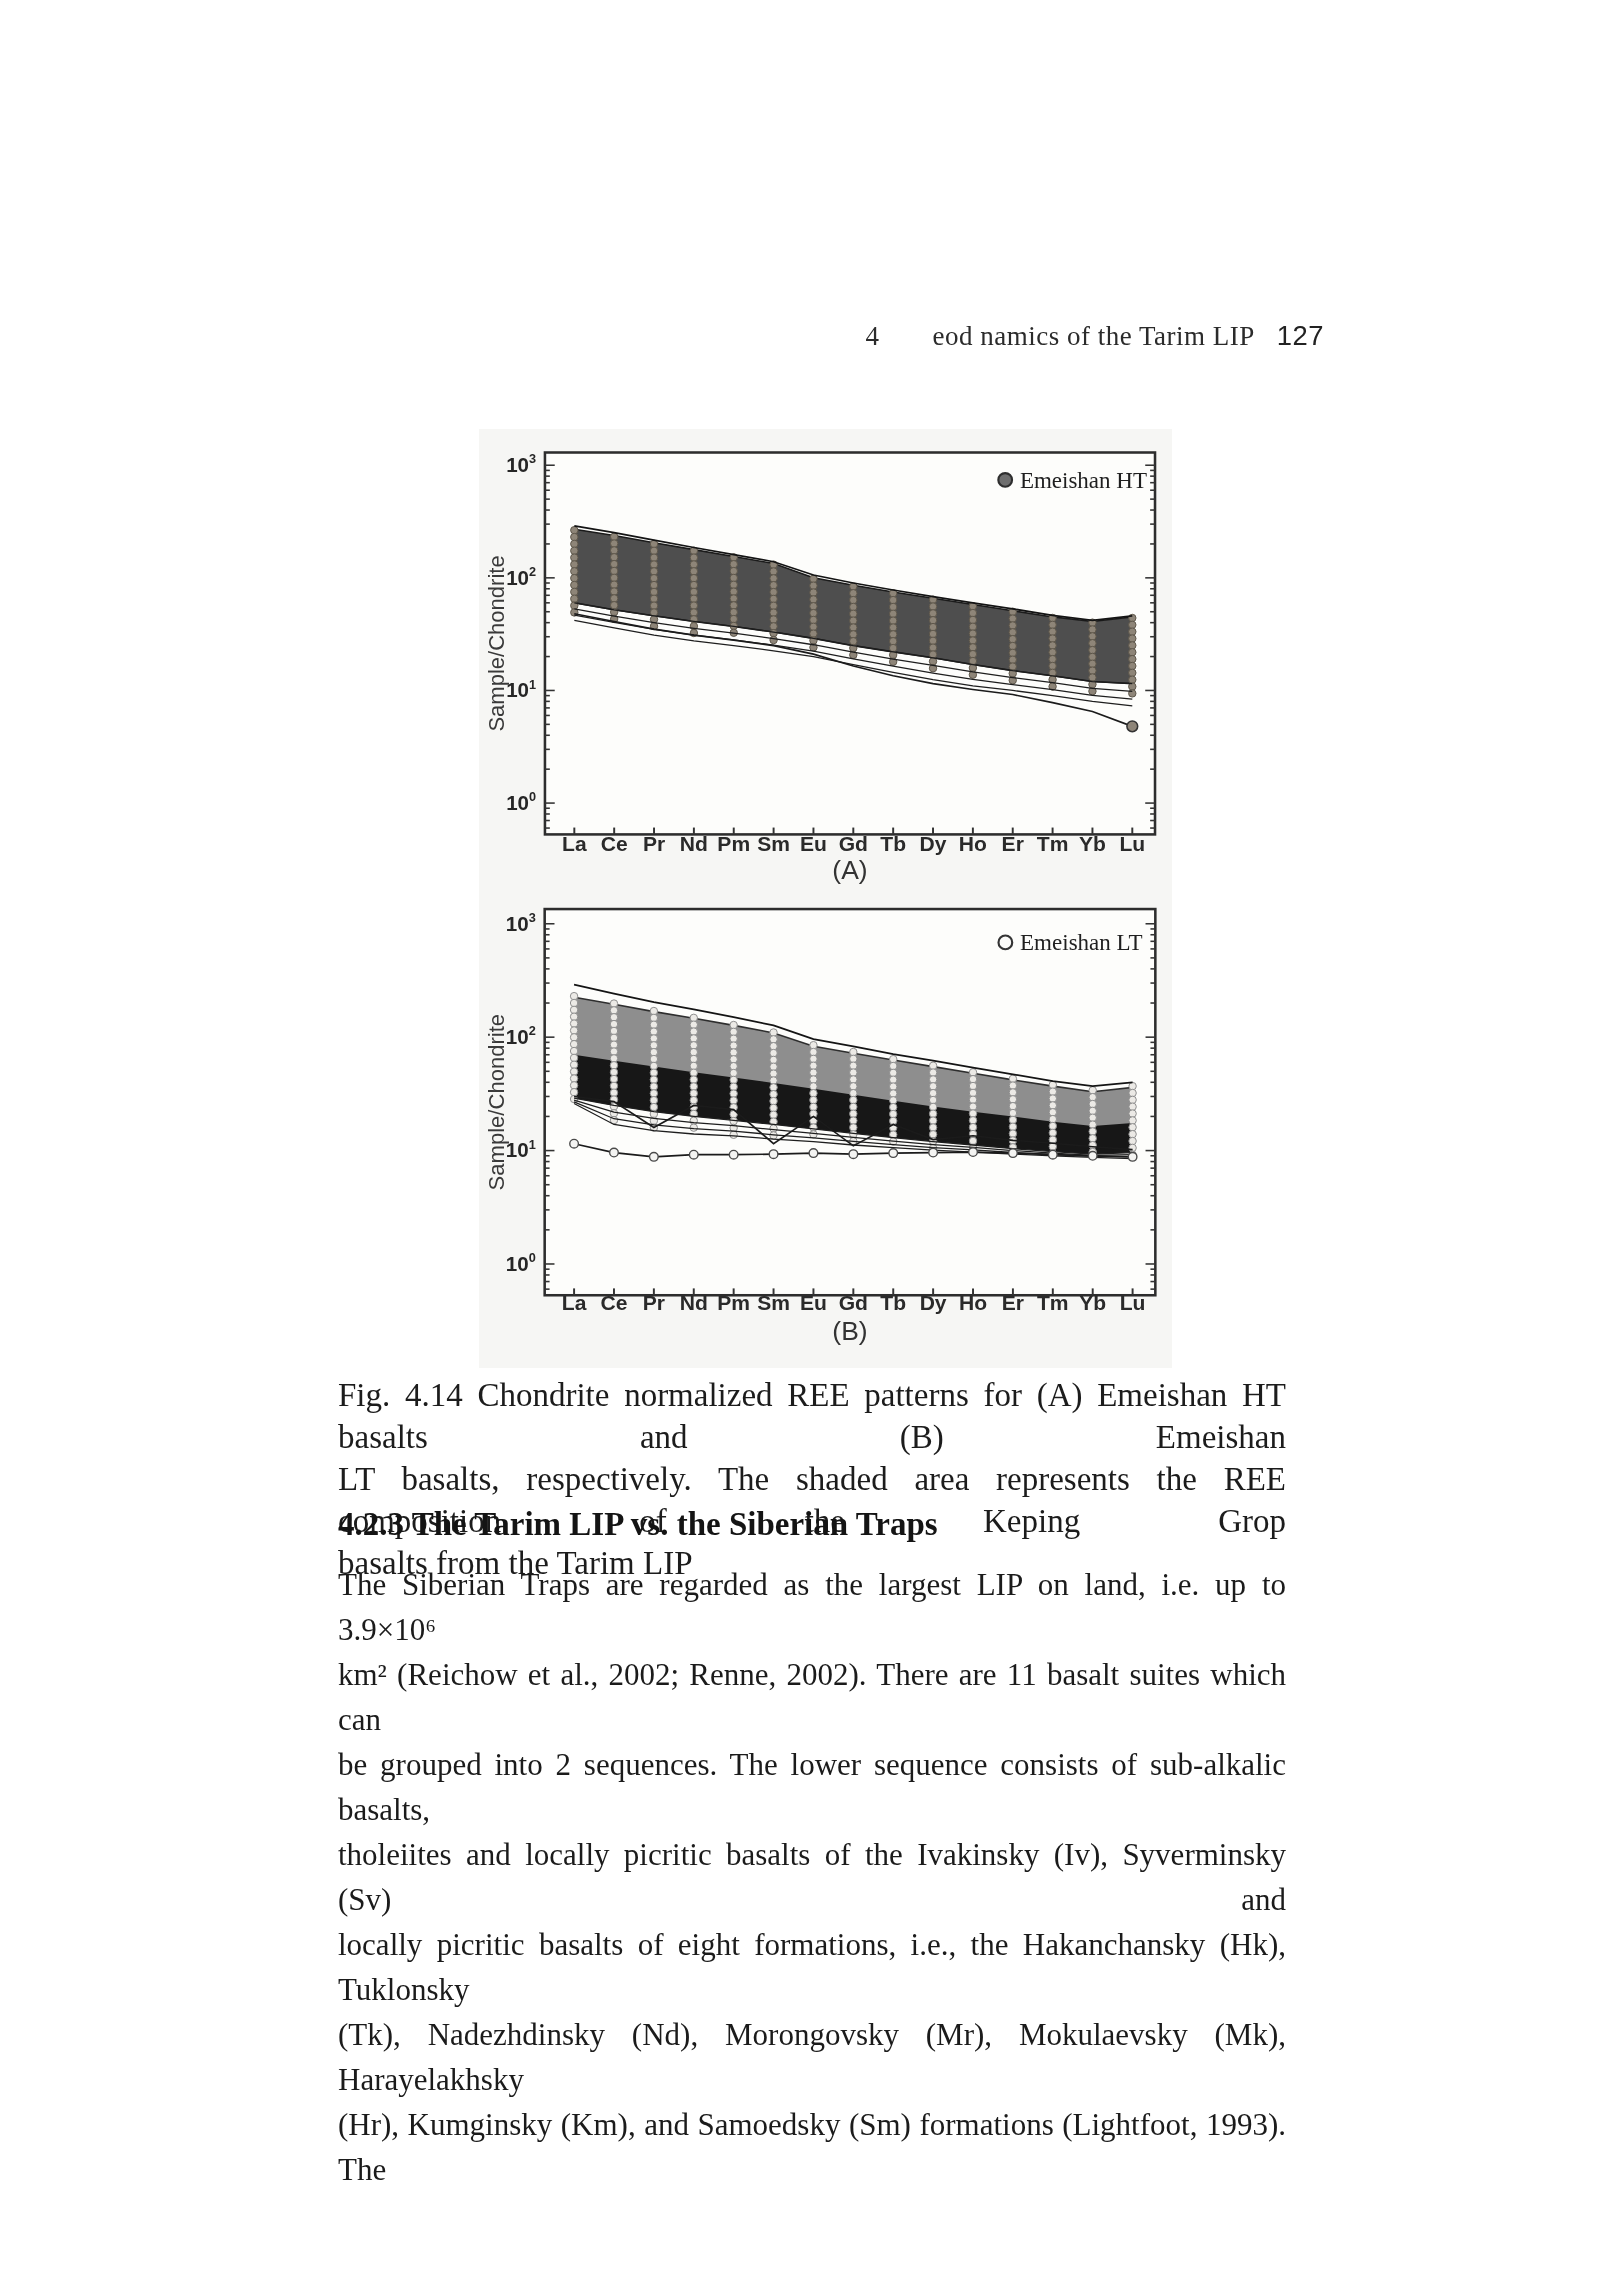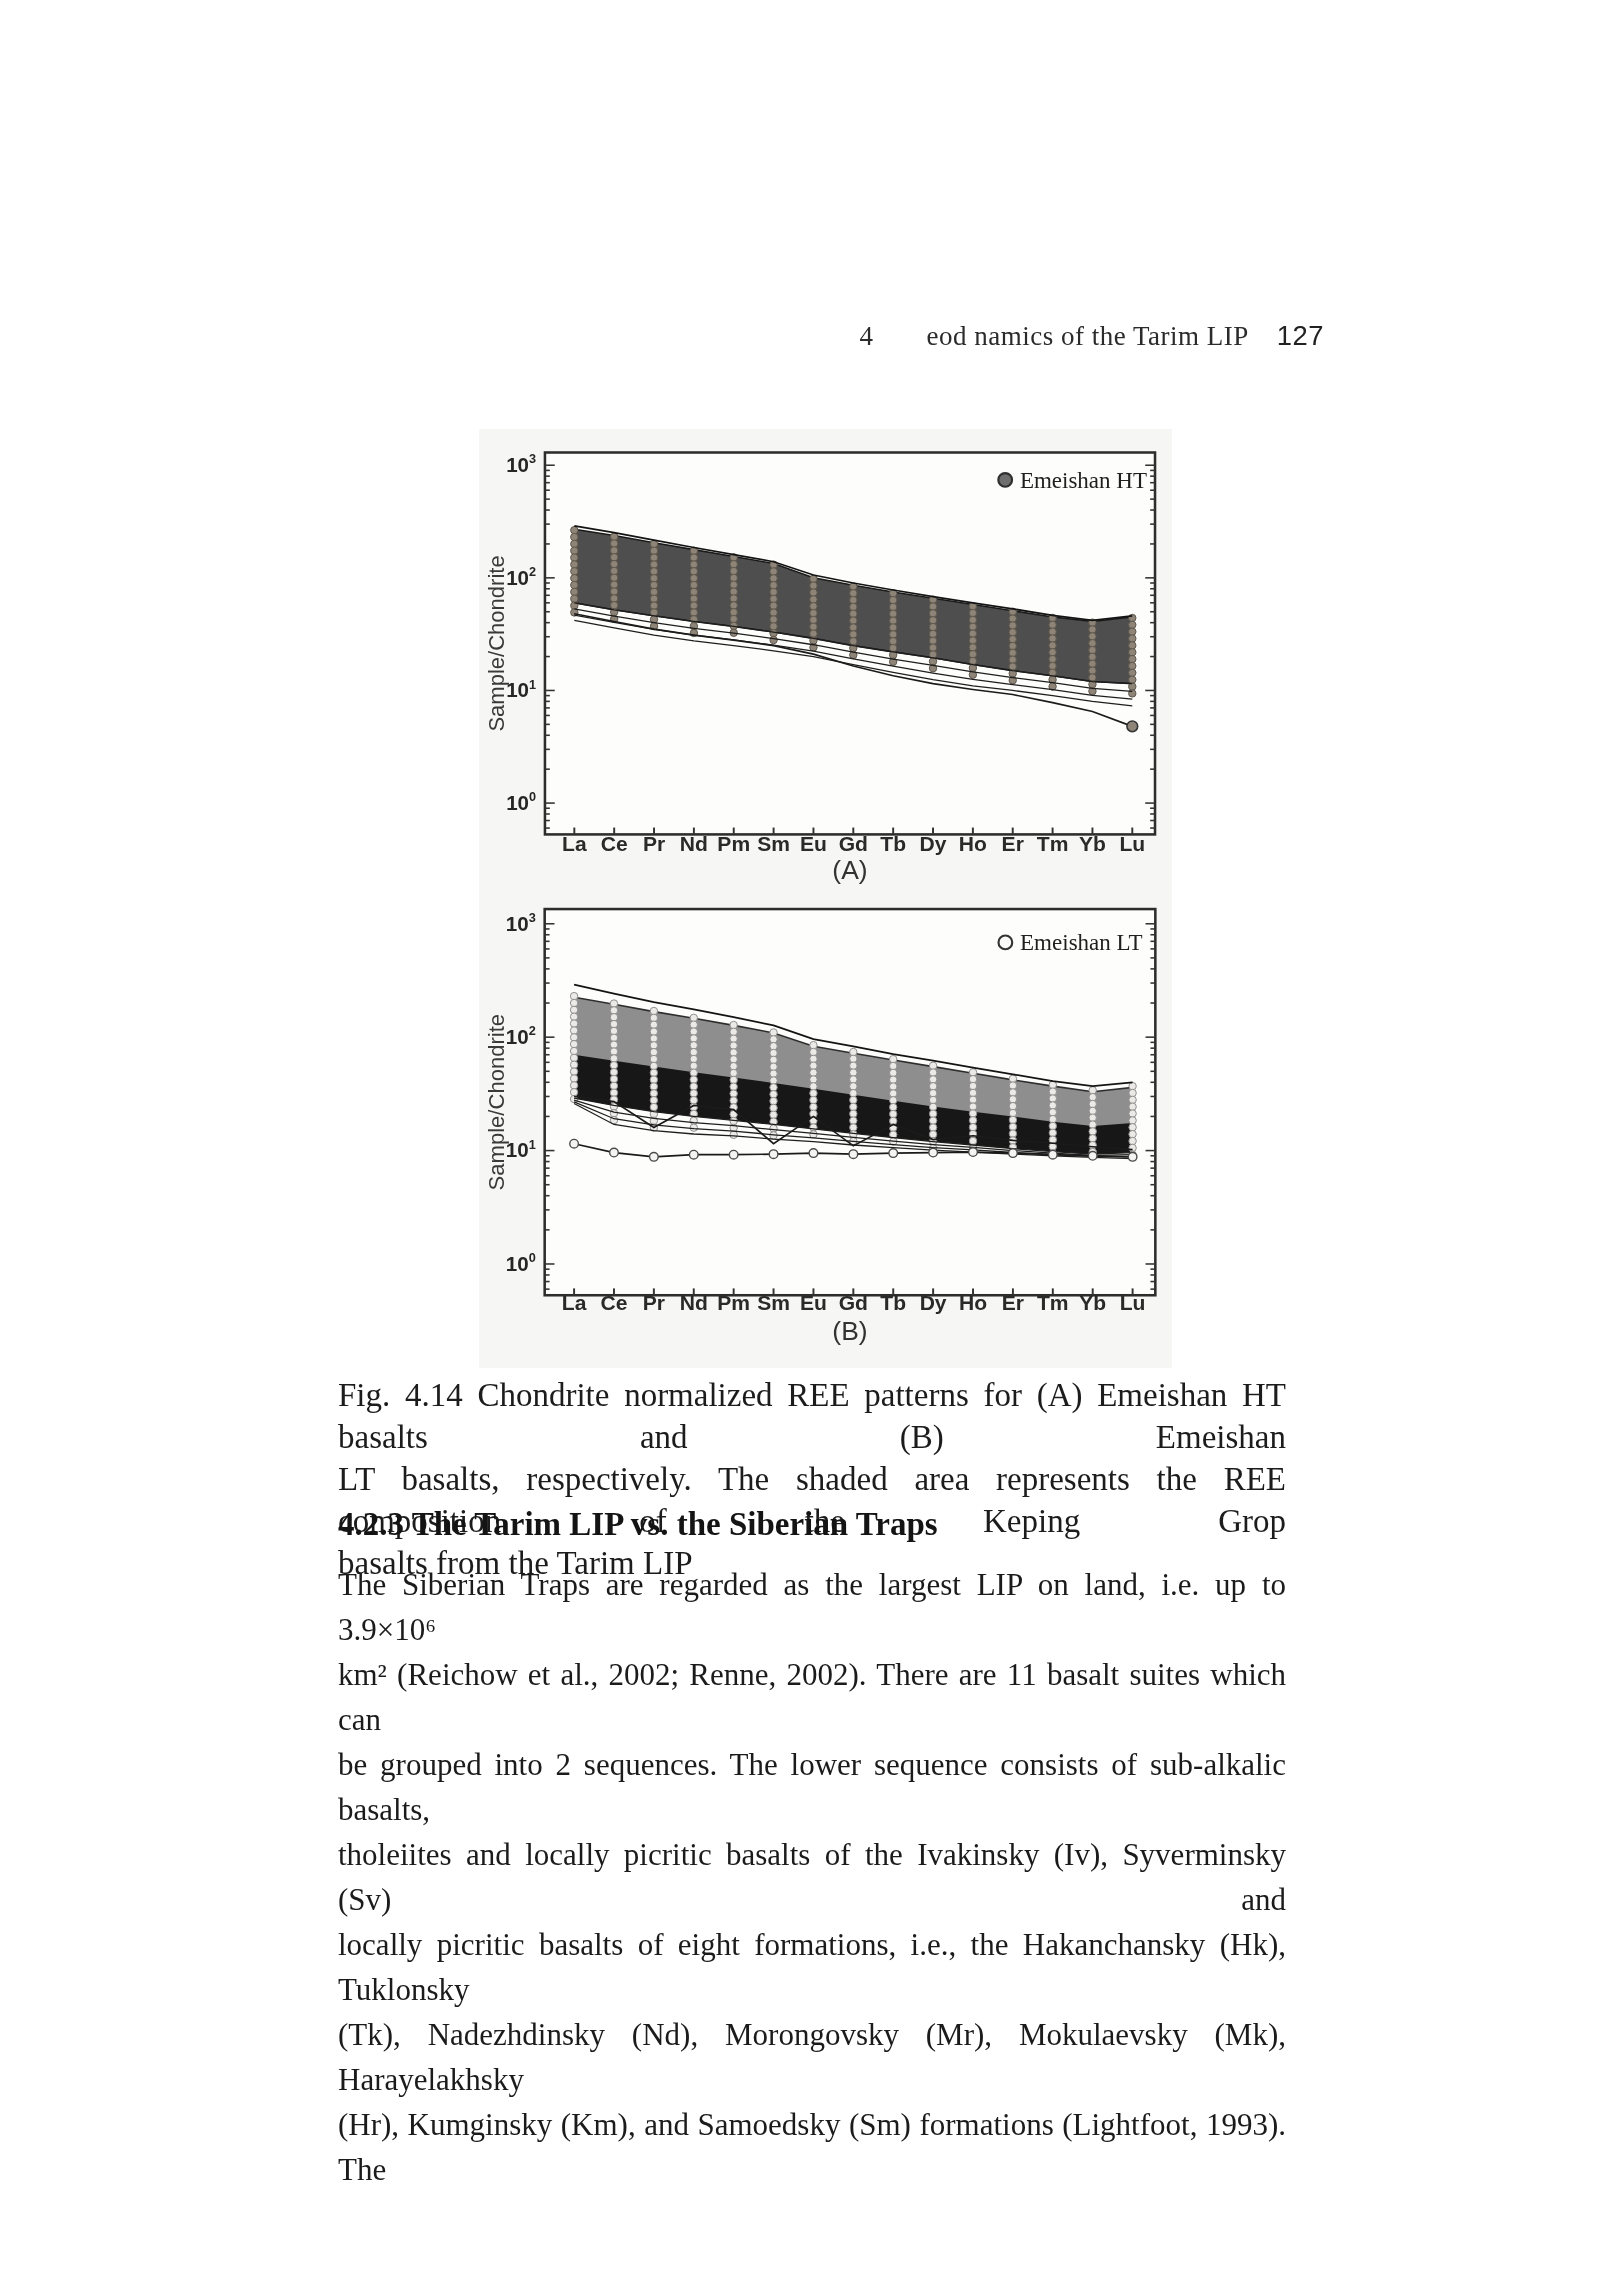--- a/index.html
+++ b/index.html
@@ -3,21 +3,21 @@
 <meta charset="utf-8">
 <style>
   html,body{margin:0;padding:0;}
   body{width:1620px;height:2292px;background:#ffffff;position:relative;
        font-family:"Liberation Serif",serif;color:#1e1e1e;}
   .page{position:absolute;inset:0;}
   .running-header{position:absolute;left:338px;top:320px;width:986px;
        text-align:right;font-size:27px;color:#2b2b2b;letter-spacing:0.5px;}
   .running-header .chap{margin-right:53px;}
   .running-header .pagenum{font-family:"Liberation Sans",sans-serif;
-       font-size:27.4px;margin-left:28px;color:#222;}
+       font-size:27.4px;margin-left:22px;color:#222;}
   .figure{position:absolute;left:479px;top:429px;width:693px;height:939px;
        background:#f6f6f4;}
   .figure svg{position:absolute;left:0;filter:blur(0.3px);}
   #chartA{top:0;}
   #chartB{top:472px;}
   .caption{position:absolute;left:338px;top:1374px;width:948px;
        font-size:33px;line-height:42px;color:#1c1c1c;}
   .jl{text-align:justify;text-align-last:justify;}
   .jl.last{text-align-last:left;}
   .section-heading{position:absolute;left:338px;top:1506px;width:948px;

